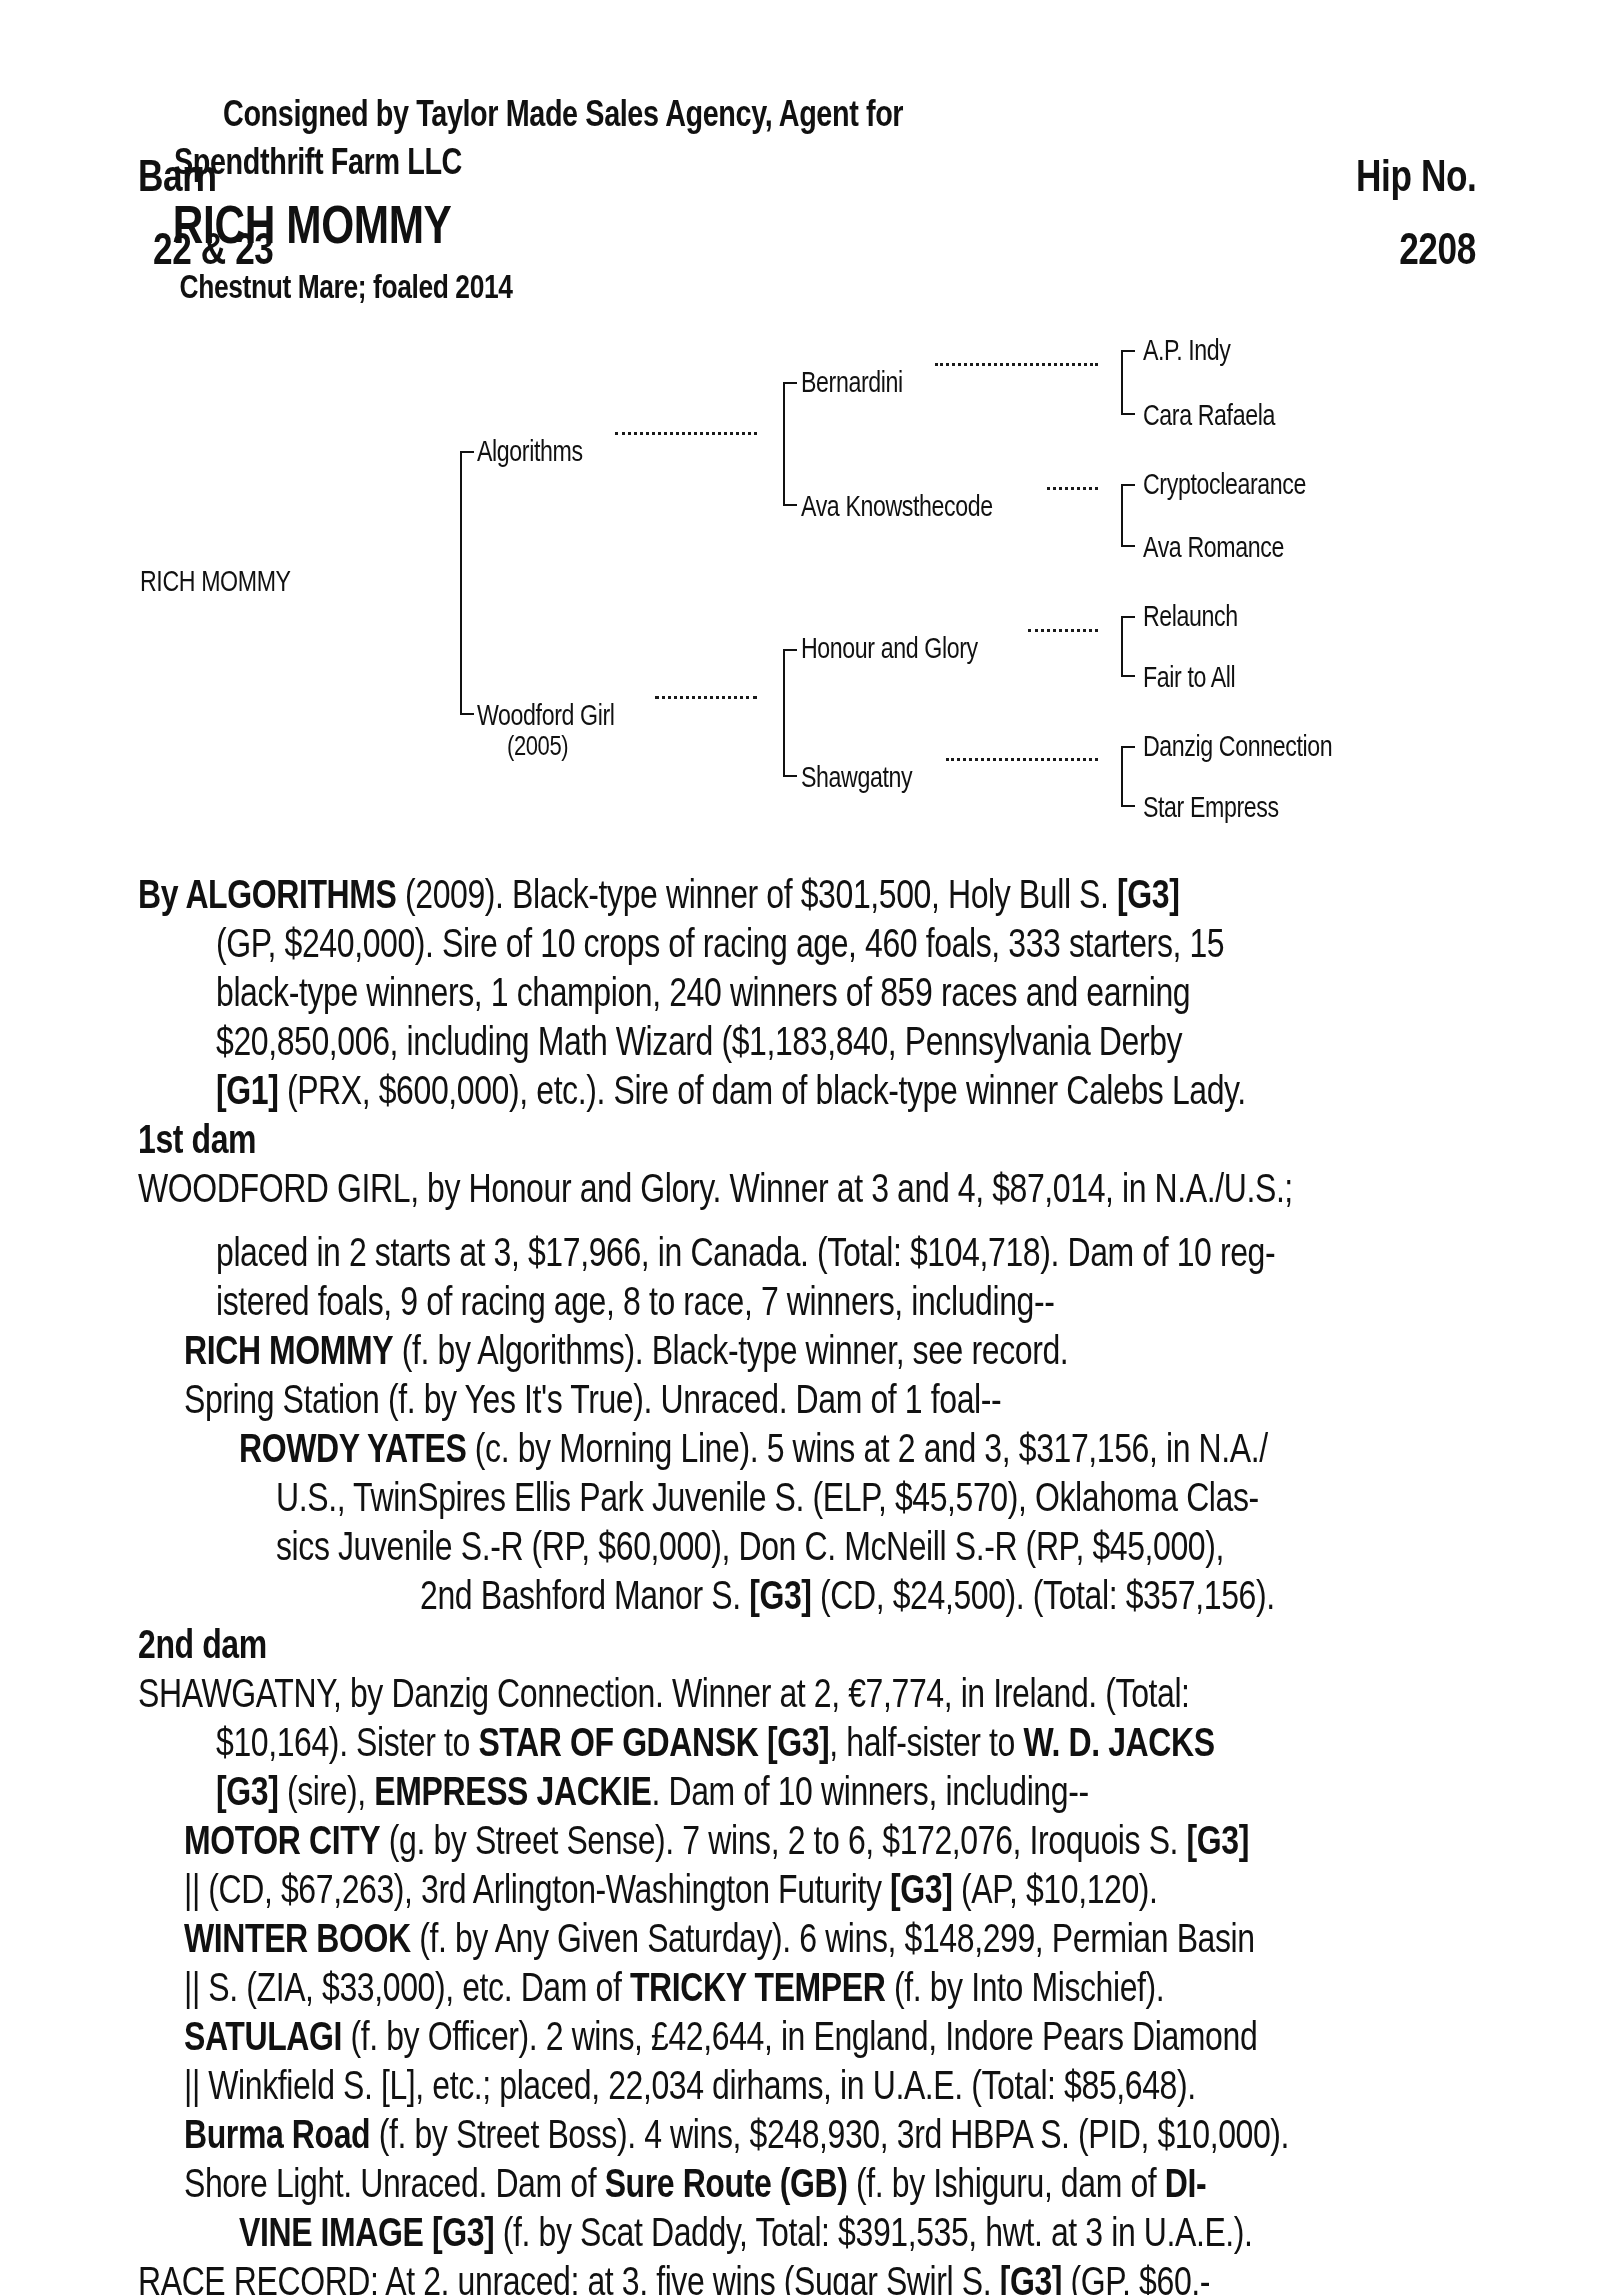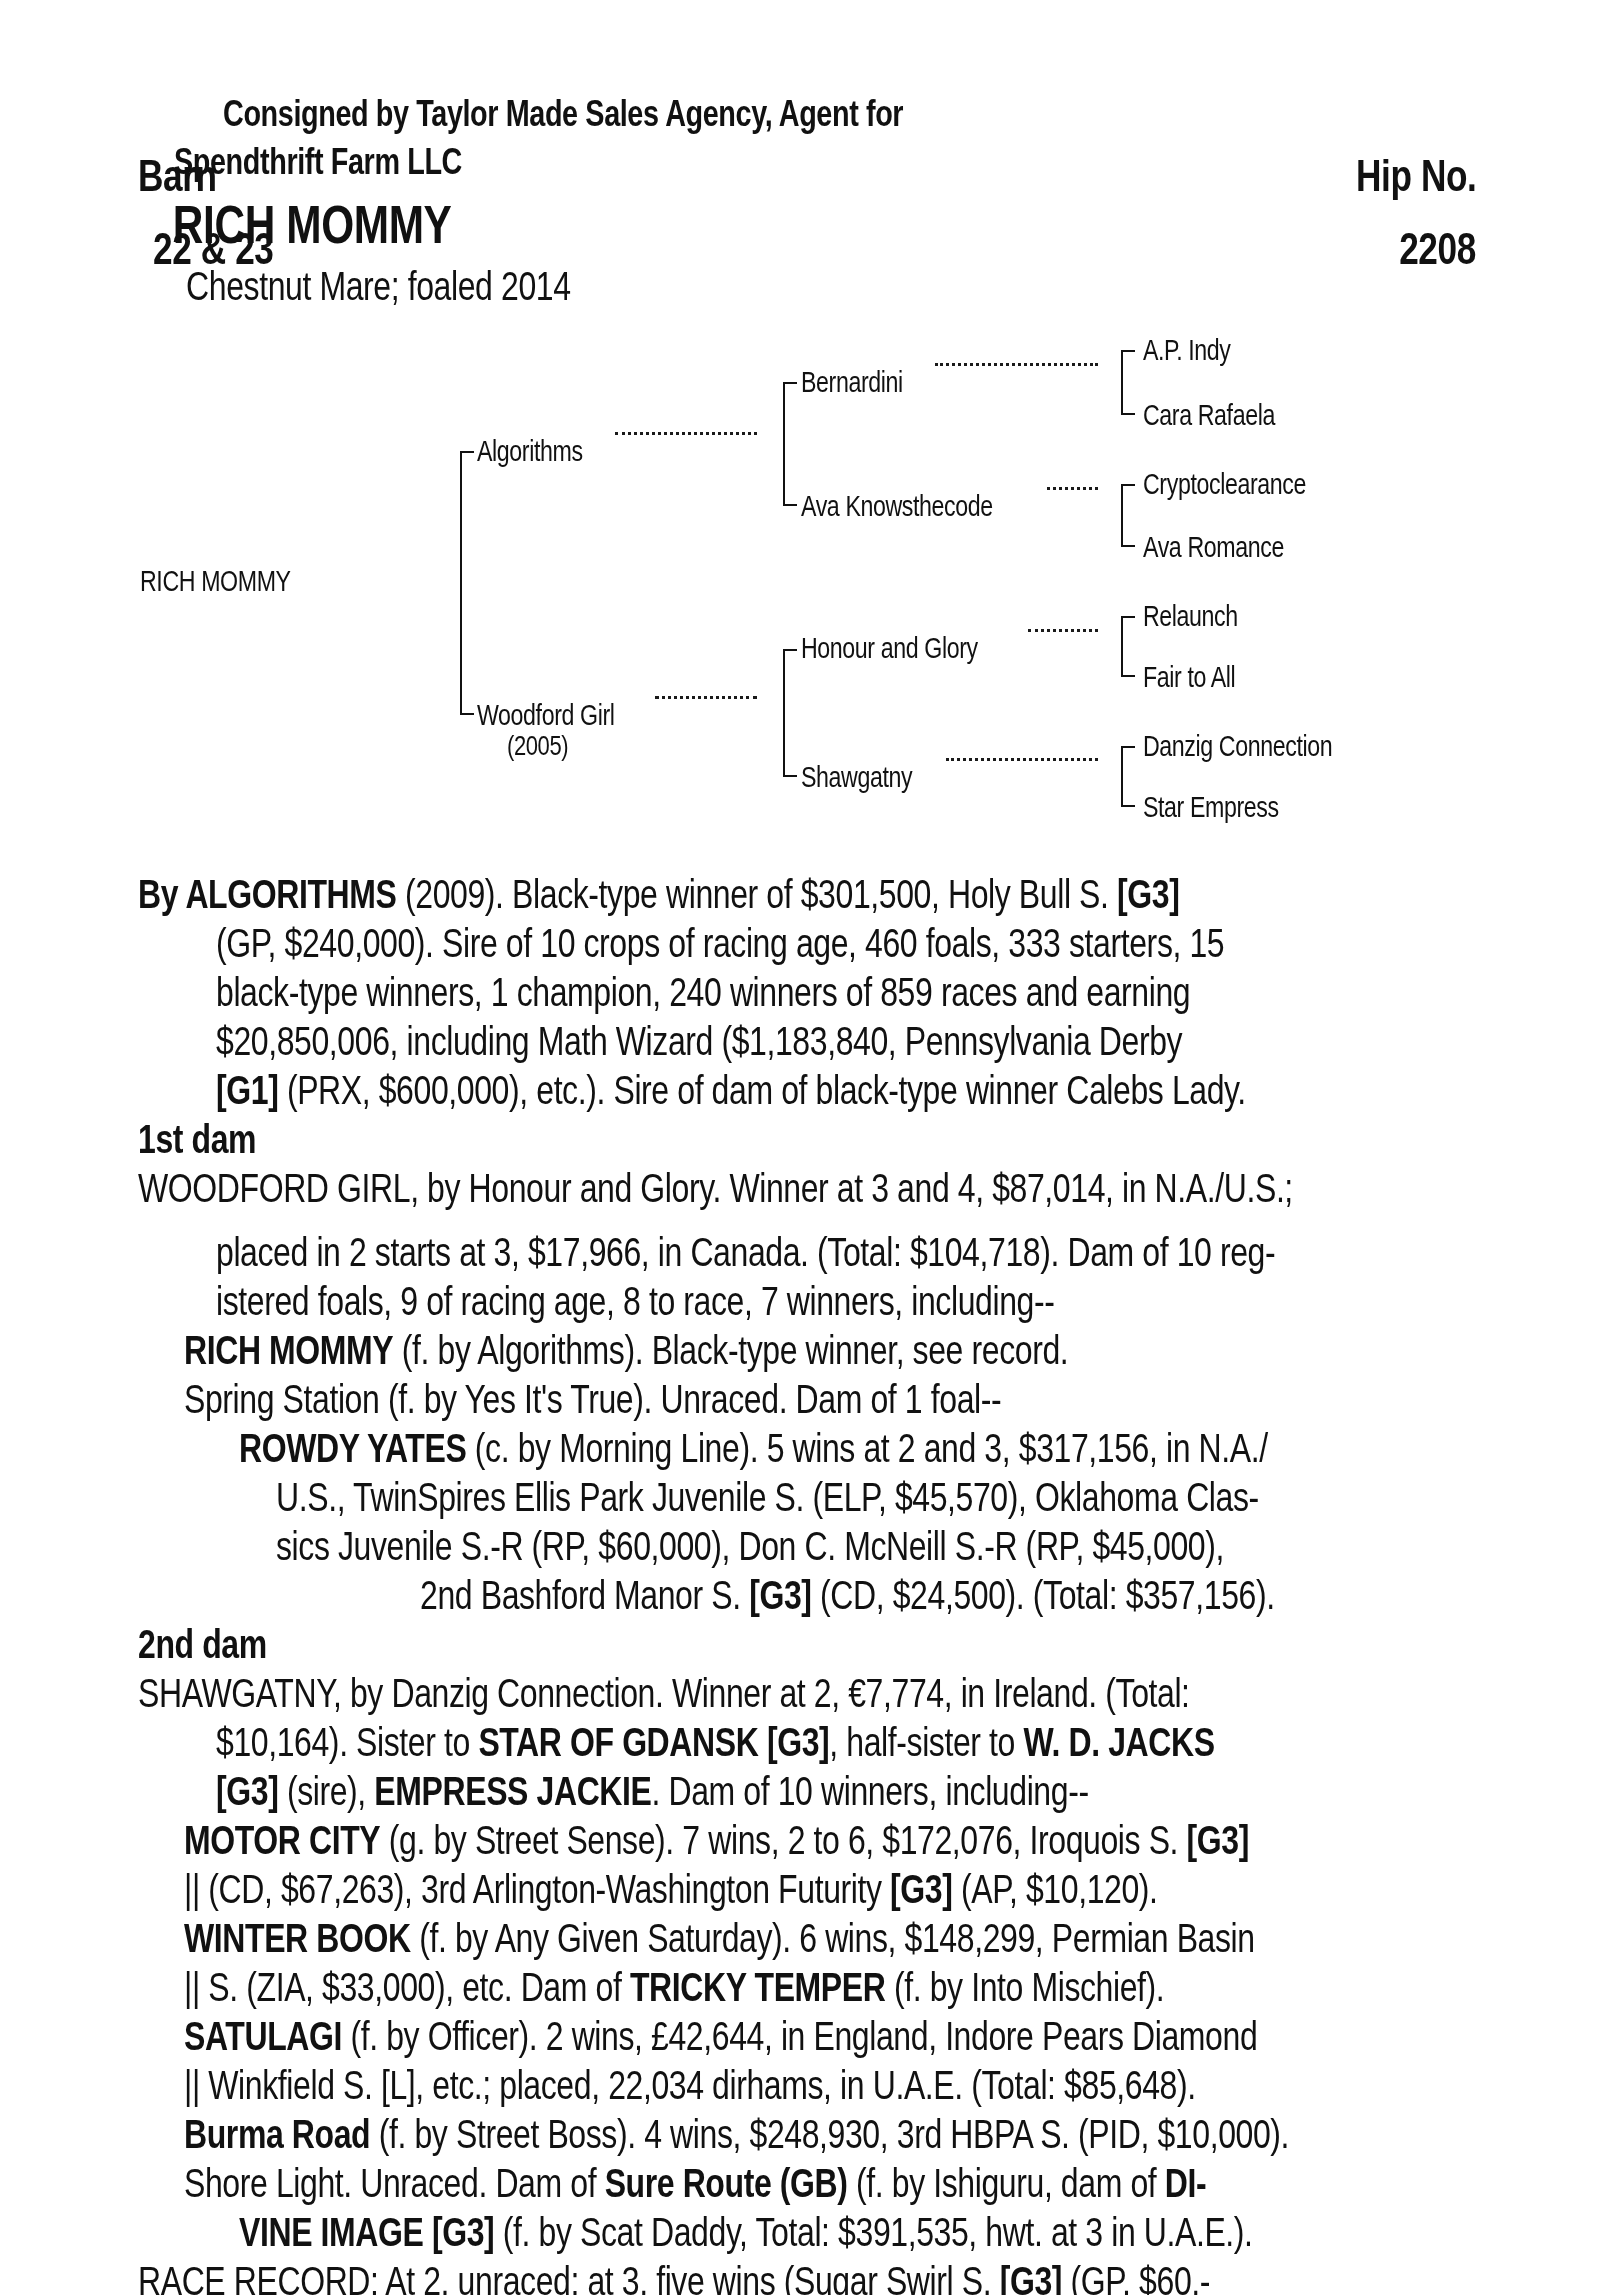--- a/index.html
+++ b/index.html
@@ -10,21 +10,21 @@
   
   .cx{display:inline-block;transform:scaleX(.80);transform-origin:0 50%;white-space:nowrap;letter-spacing:-0.5px;}
   .cxc{transform-origin:50% 50%;}
   .cxr{transform-origin:100% 50%;}
 
   
   .hdr-center{position:absolute;left:138px;width:1194px;text-align:left;}
   .consigned{top:90px;font-size:36px;font-weight:bold;line-height:48px;}
   .farm{top:138px;font-size:36px;font-weight:bold;line-height:48px;}
   .title{top:193px;font-size:53px;font-weight:bold;line-height:64px;}
-  .desc{top:261px;font-size:40px;font-weight:normal;line-height:51px;}
+  .desc{top:261px;font-size:33px;font-weight:bold;line-height:51px;}
   .corner{position:absolute;font-size:44px;font-weight:bold;line-height:55px;}
   .barn-label{left:138px;top:148px;}
   .barn-value{left:153px;top:221px;}
   .hip-label{left:1175px;width:301px;top:148px;text-align:right;}
   .hip-value{left:1175px;width:301px;top:221px;text-align:right;}
 
   
   #tree{position:absolute;left:0;top:0;width:1616px;height:872px;}
   .prow{position:absolute;height:39px;line-height:39px;font-size:29px;display:flex;align-items:flex-start;}
   .prow .nm{white-space:nowrap;display:inline-block;transform:scaleX(.80);transform-origin:0 50%;letter-spacing:-0.5px;line-height:39px;}

